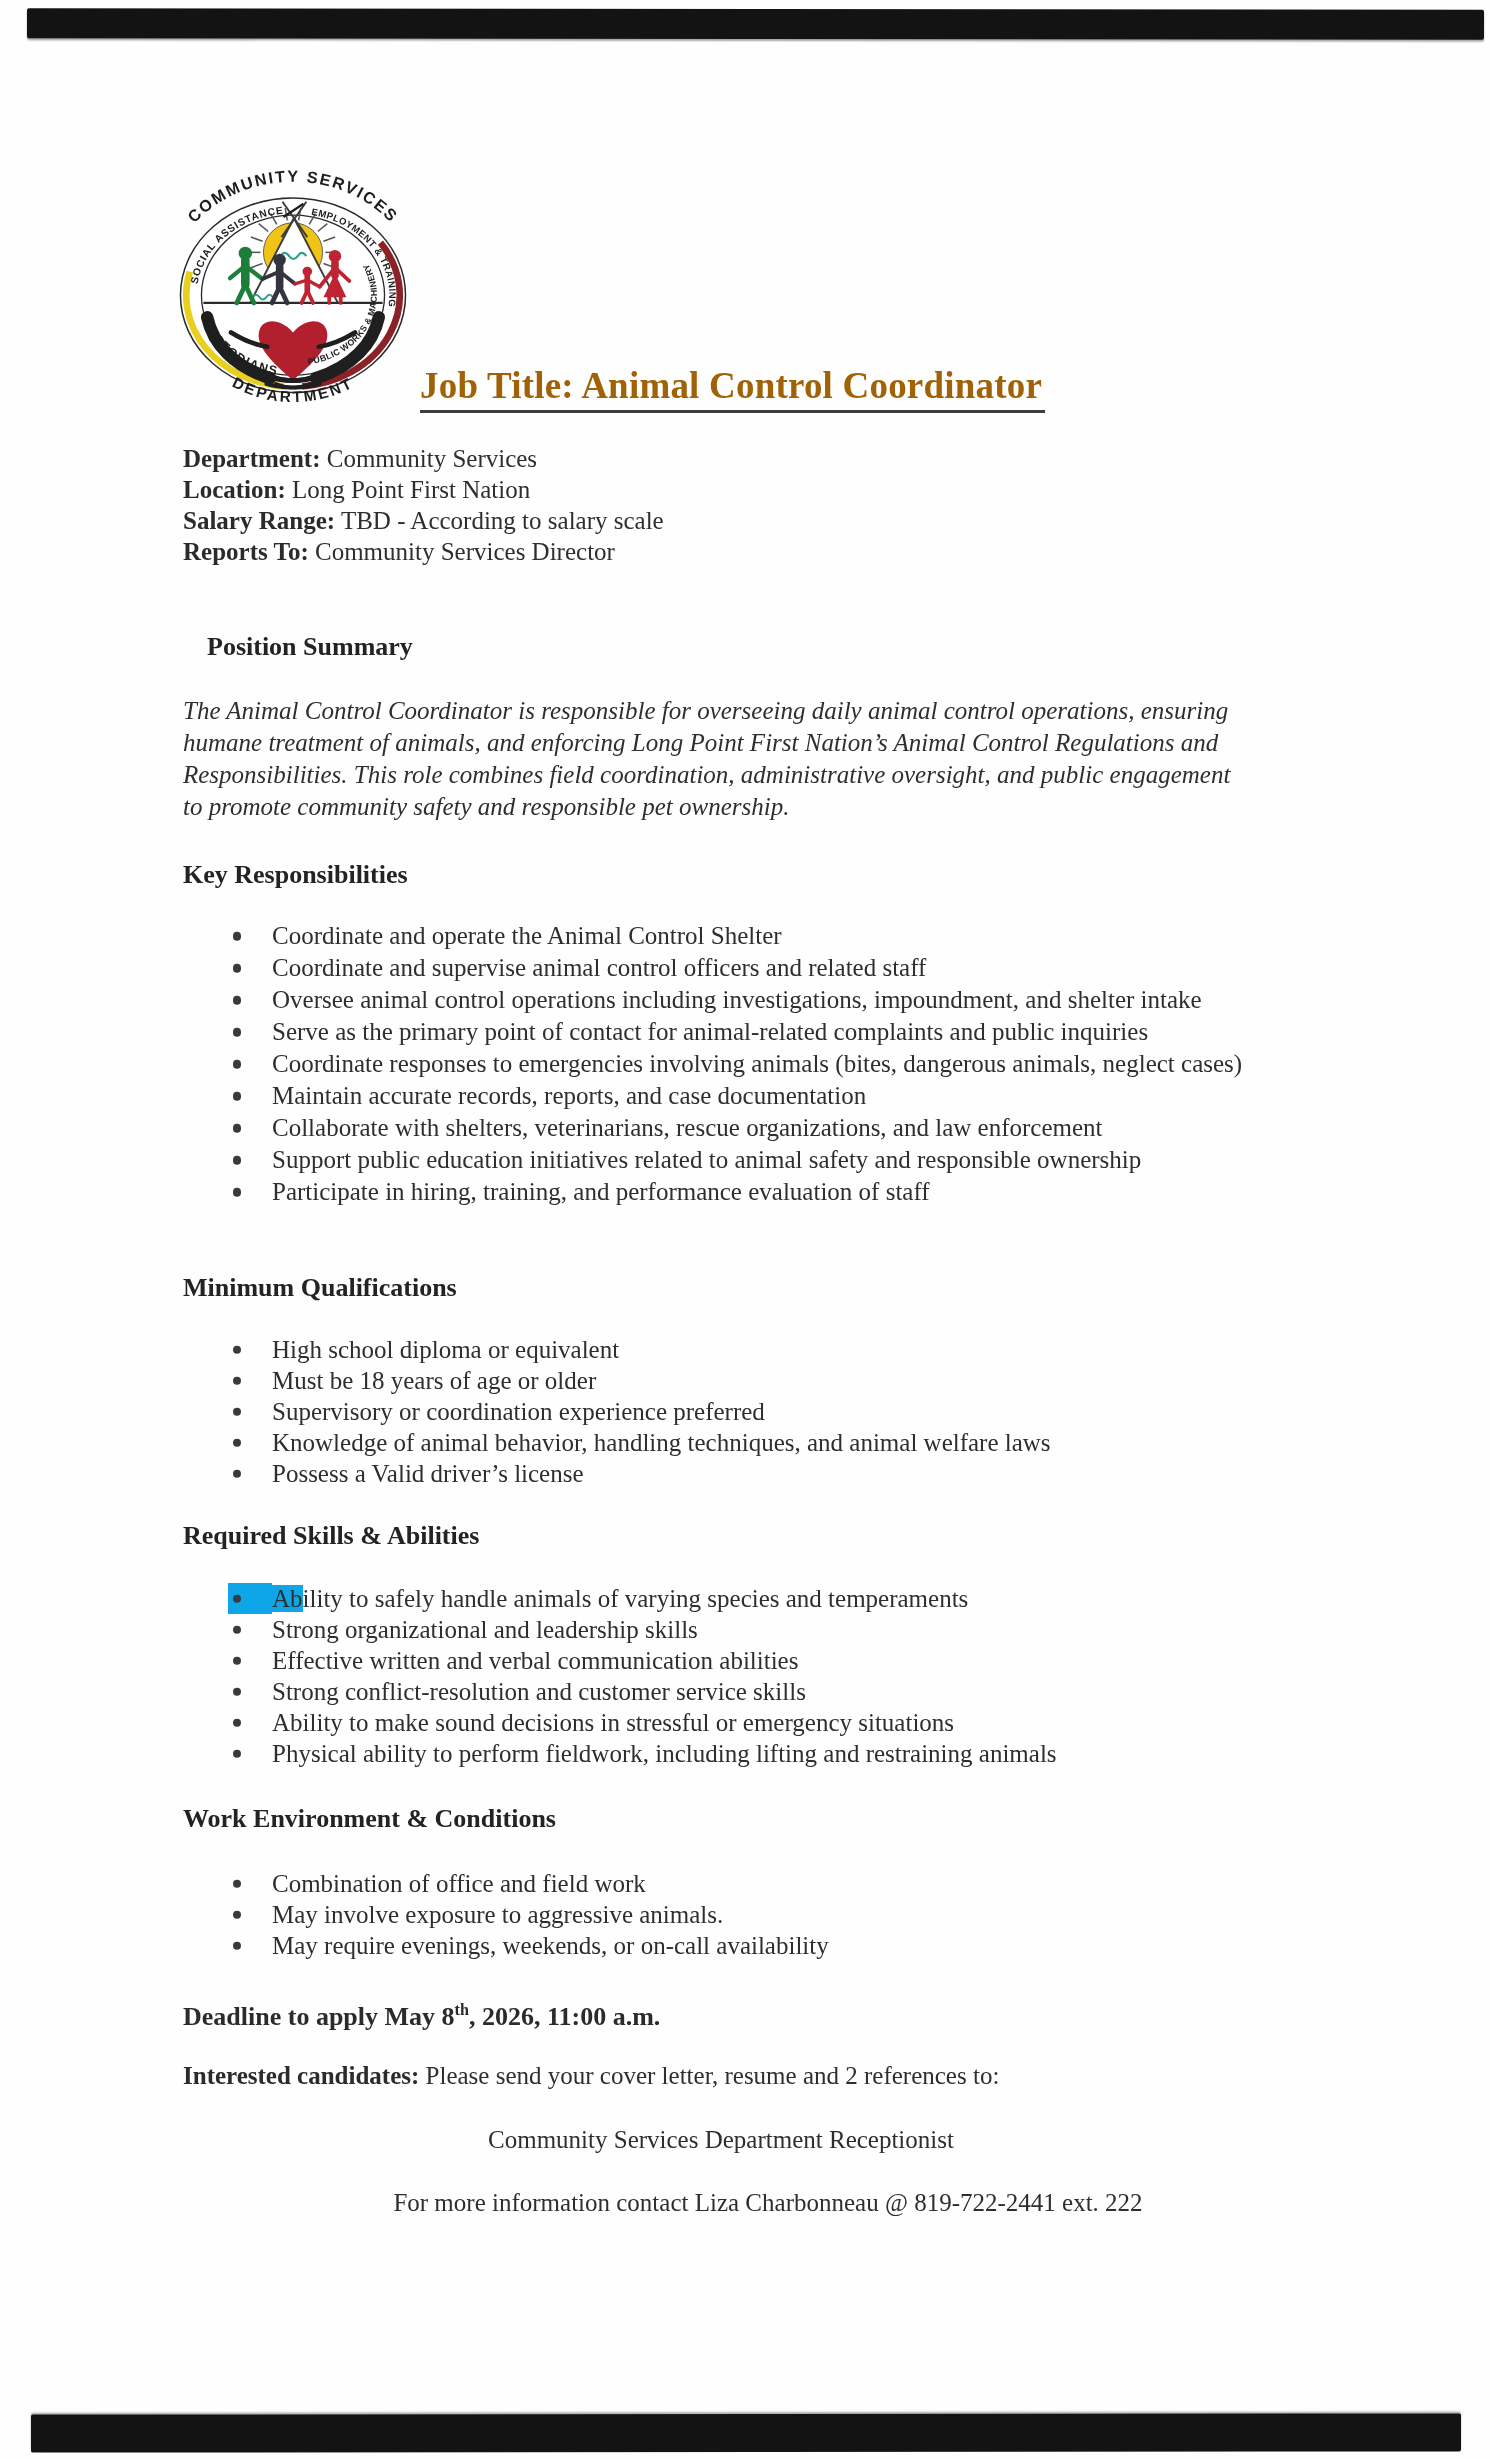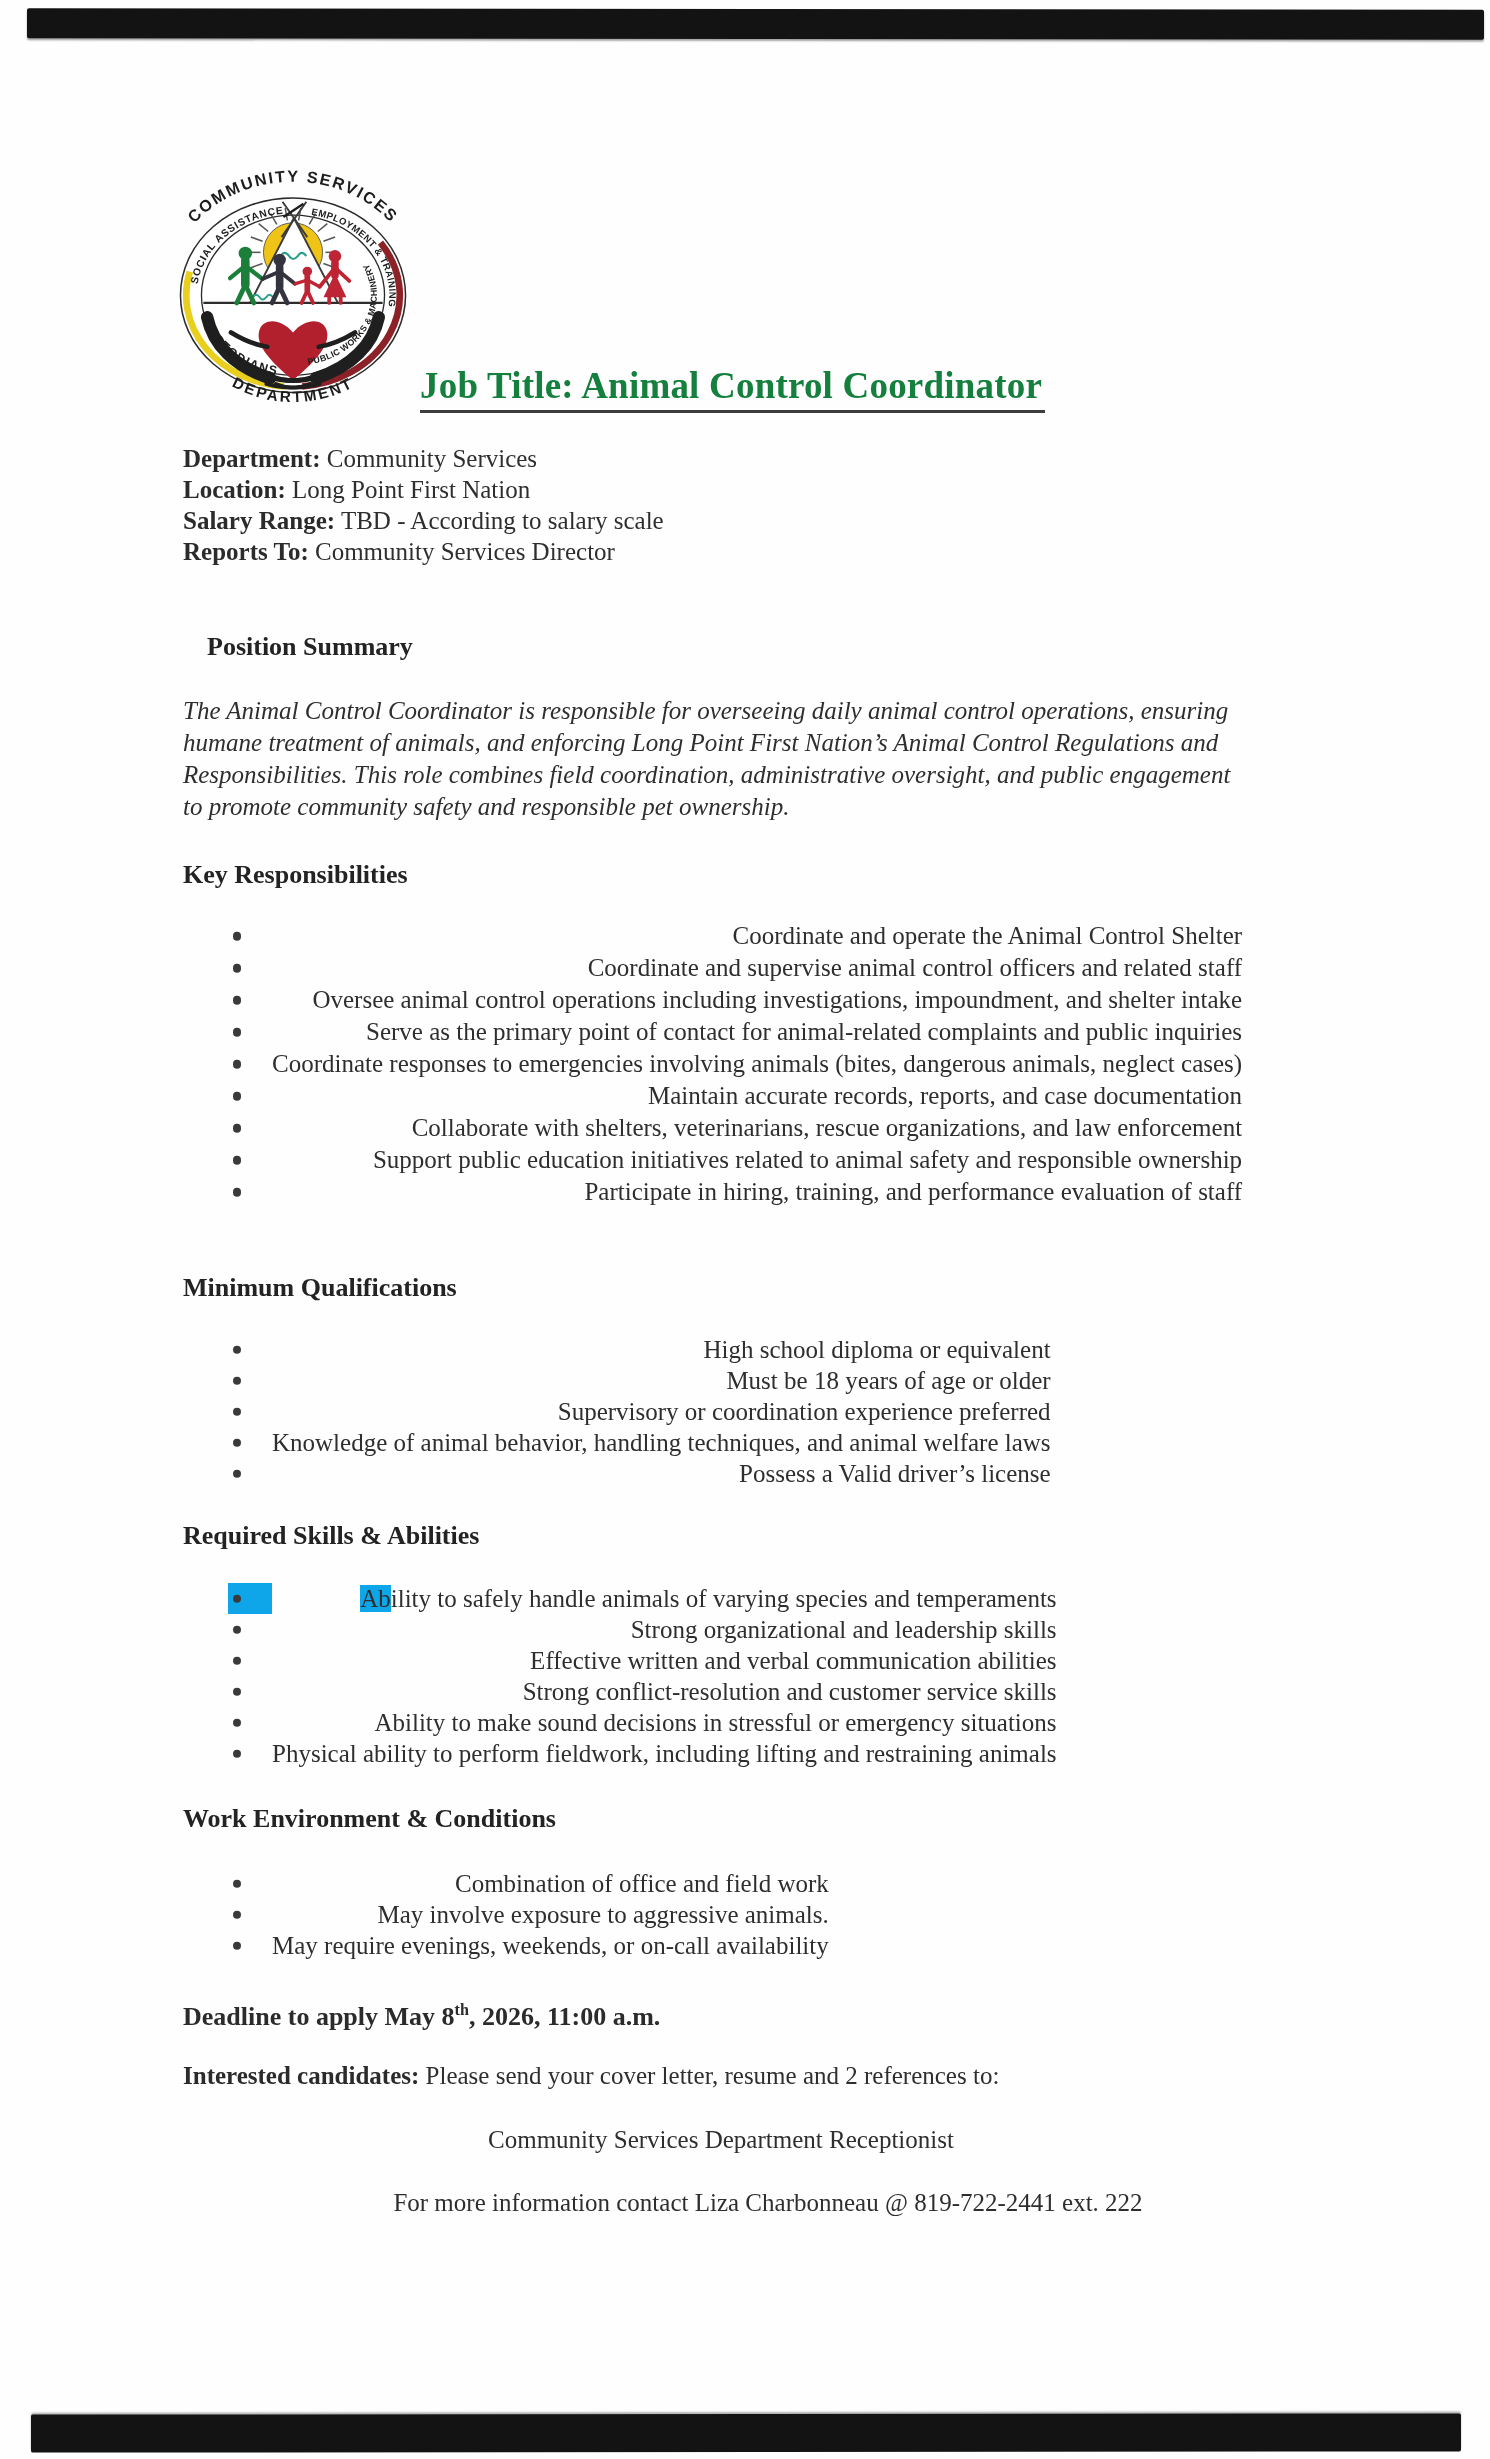--- a/index.html
+++ b/index.html
@@ -2,30 +2,30 @@
 <html><head>
 <meta charset="utf-8">
 <style>
   html,body{margin:0;padding:0;background:#ffffff;}
   .page{position:relative;width:1491px;height:2459px;background:#fefefe;overflow:hidden;
         font-family:"Liberation Serif", serif;color:#2e2e2e;}
   .scan-band{position:absolute;background:#131313;border-radius:1.9px;}
   .band-top{left:27px;top:8.6px;width:1457px;height:30px;transform:rotate(0.06deg);box-shadow:0 1.9px 1.9px rgba(0,0,0,.35);}
   .band-bottom{left:31px;top:2414px;width:1430px;height:38px;transform:rotate(-0.05deg);box-shadow:0 -1.9px 1.9px rgba(0,0,0,.3);}
   .logo{position:absolute;left:140px;top:157px;width:306px;height:267px;}
-  .doc-title{position:absolute;left:420px;top:364px;font-size:37px;font-weight:bold;color:#15803d;
+  .doc-title{position:absolute;left:420px;top:364px;font-size:37px;font-weight:bold;color:#a16207;
              letter-spacing:0.2px;border-bottom:3.8px solid #3d3d3d;padding:0 2.9px 2.9px 0;white-space:nowrap;}
   .details{position:absolute;left:183px;top:443px;font-size:25px;line-height:31px;white-space:nowrap;}
   .lbl{font-weight:bold;color:#2b2b2b;}
   .heading{position:absolute;left:183px;font-size:26px;font-weight:bold;color:#232323;line-height:33px;white-space:nowrap;}
   .h-ps{top:630px;margin-left:24px;} .h-kr{top:858px;} .h-mq{top:1271px;} .h-rs{top:1519px;} .h-we{top:1802px;}
   .summary{position:absolute;left:183px;top:695px;font-size:25px;line-height:32px;}
   .summary div{white-space:nowrap;font-style:italic;}
   ul.blist{position:absolute;left:228px;margin:0;padding:0;list-style:none;font-size:25px;}
-  ul.blist li{position:relative;padding-left:44px;white-space:nowrap;text-align:right;}
+  ul.blist li{position:relative;padding-left:44px;white-space:nowrap;}
   .ul-kr{top:920px;}  .ul-kr li{line-height:32px;}
   .ul-mq{top:1334px;} .ul-mq li{line-height:31px;}
   .ul-rs{top:1583px;} .ul-rs li{line-height:31px;}
   .ul-we{top:1868px;} .ul-we li{line-height:31px;}
   .blt{position:absolute;left:0;top:0;width:44px;height:100%;}
   .blt::after{content:"";position:absolute;left:4.8px;top:50%;transform:translateY(-50%);
               width:8.6px;height:8.6px;border-radius:50%;background:#3a3a3a;}
   .hl{background:#0ea5e9;}
   .deadline{position:absolute;left:183px;top:1993px;font-size:26px;font-weight:bold;color:#2b2b2b;line-height:33px;white-space:nowrap;}
   .deadline sup{font-size:62%;}

